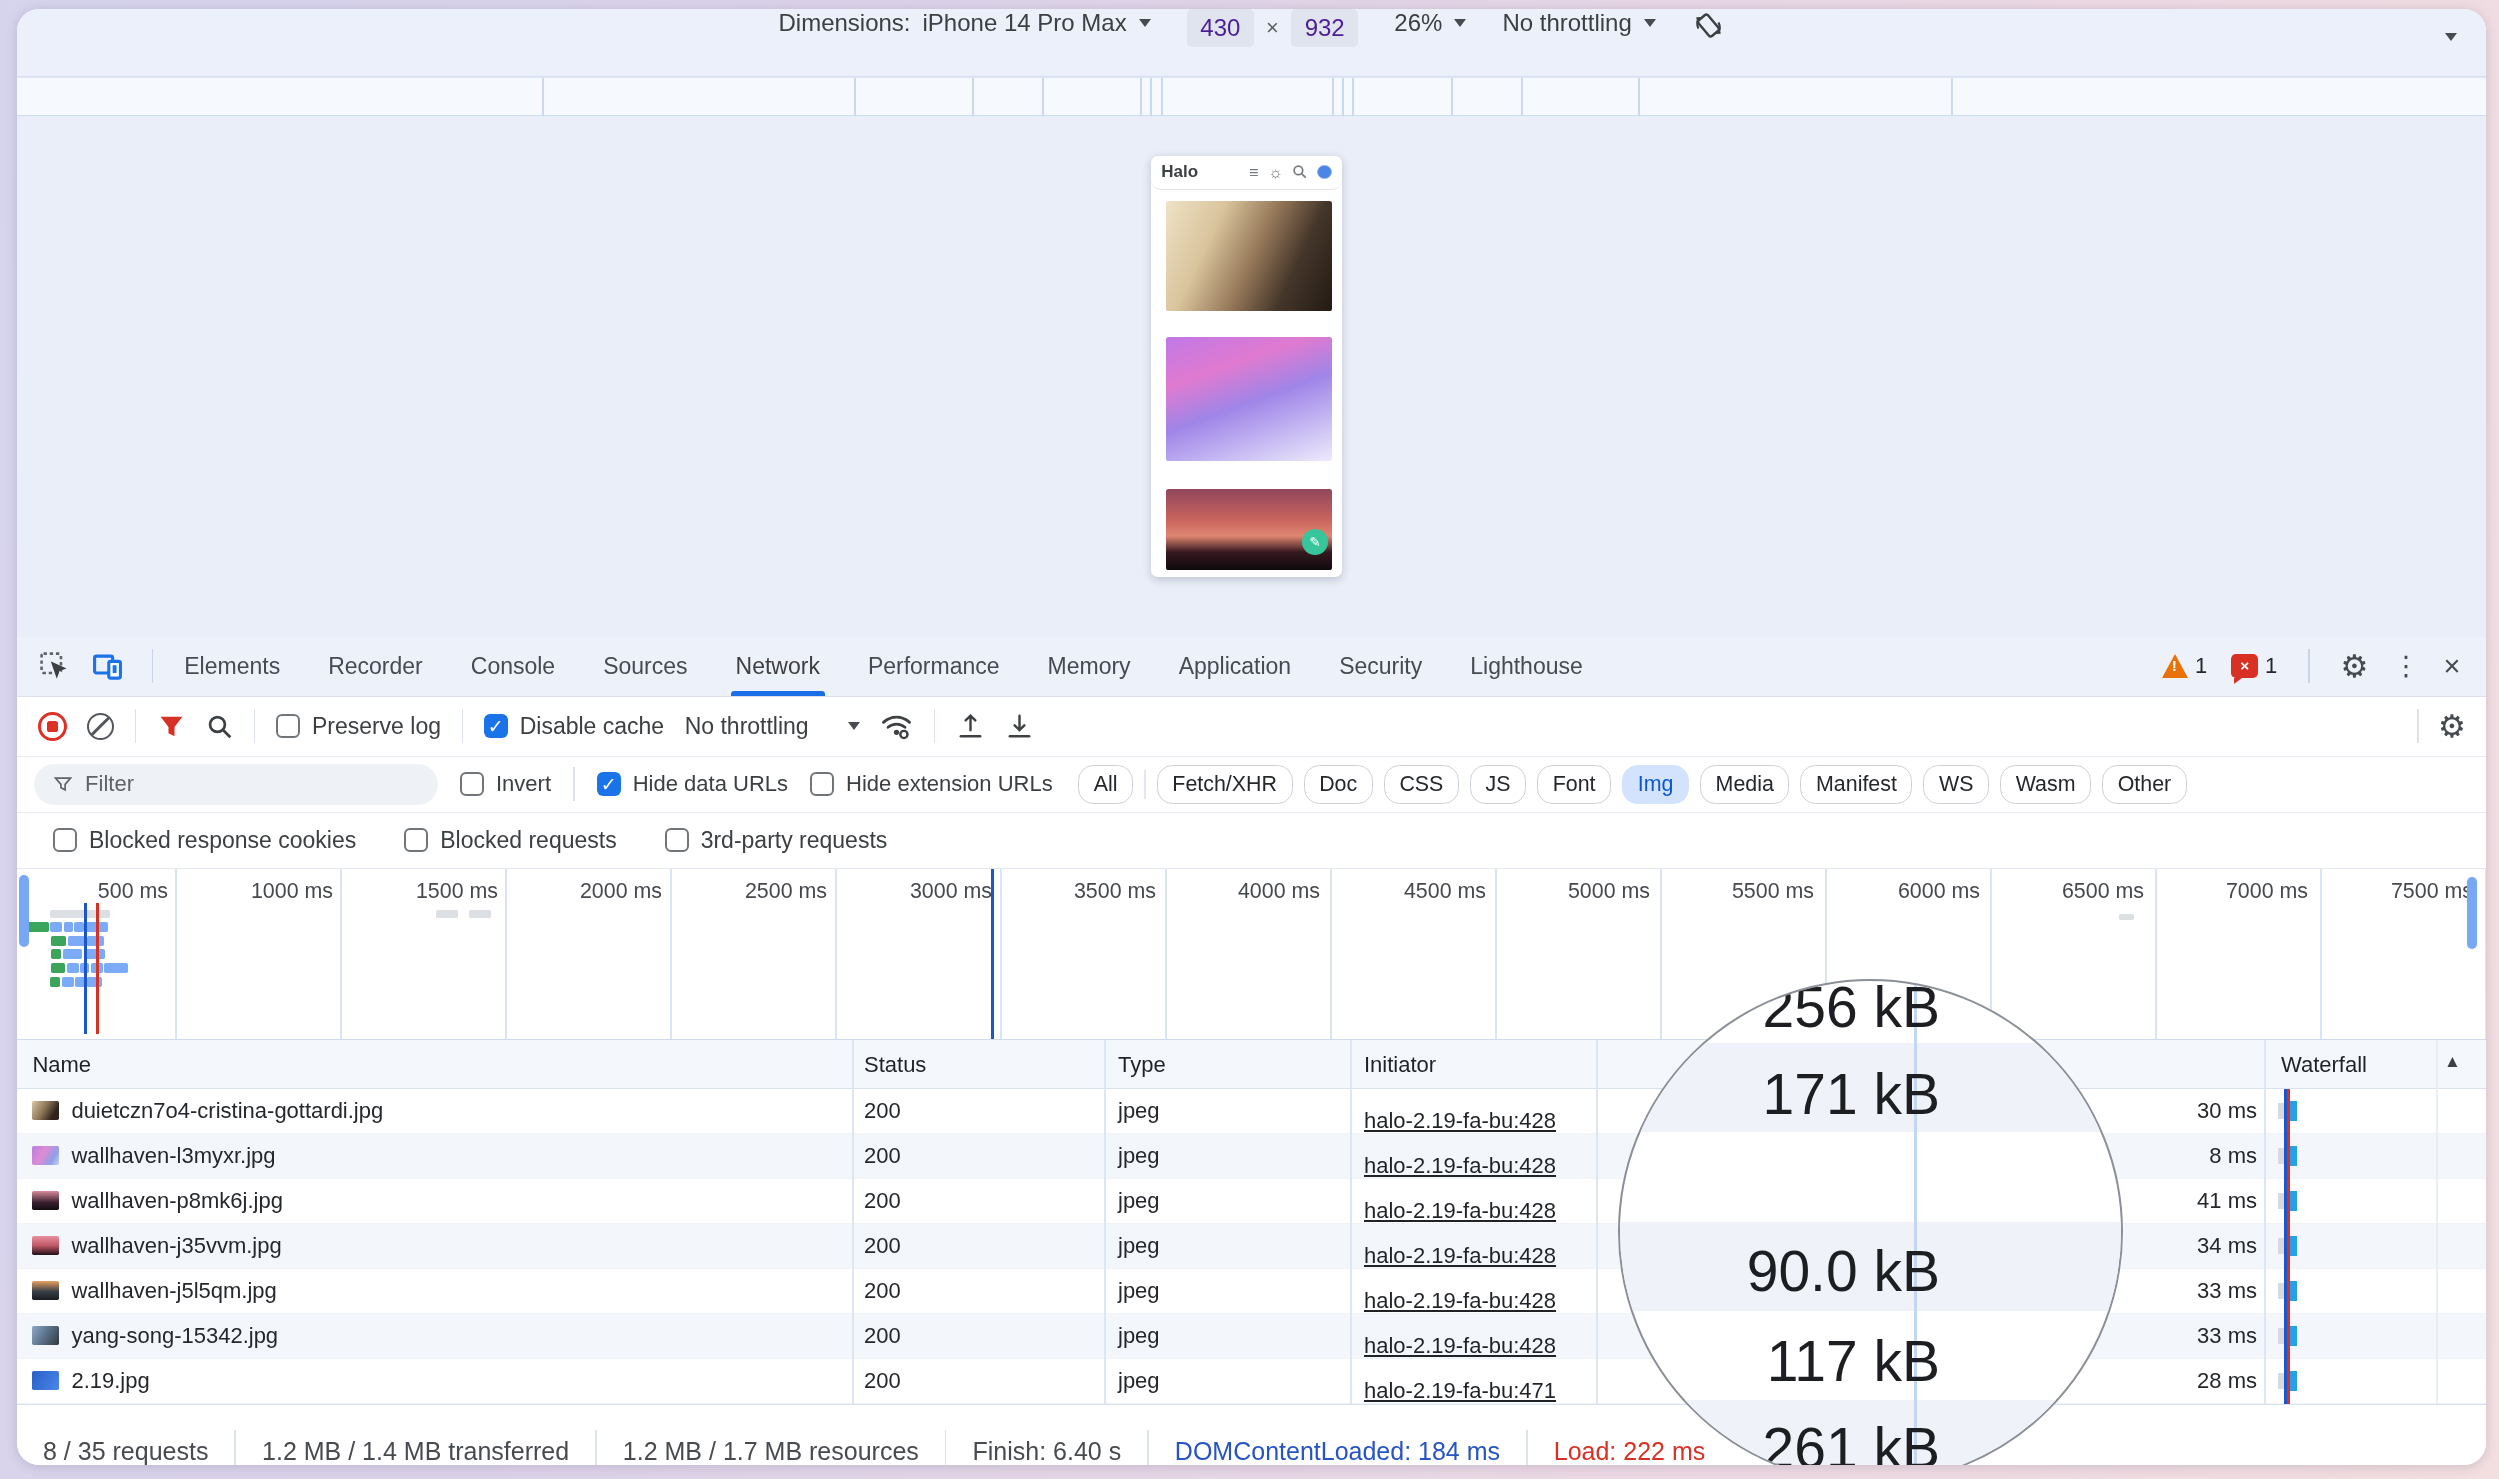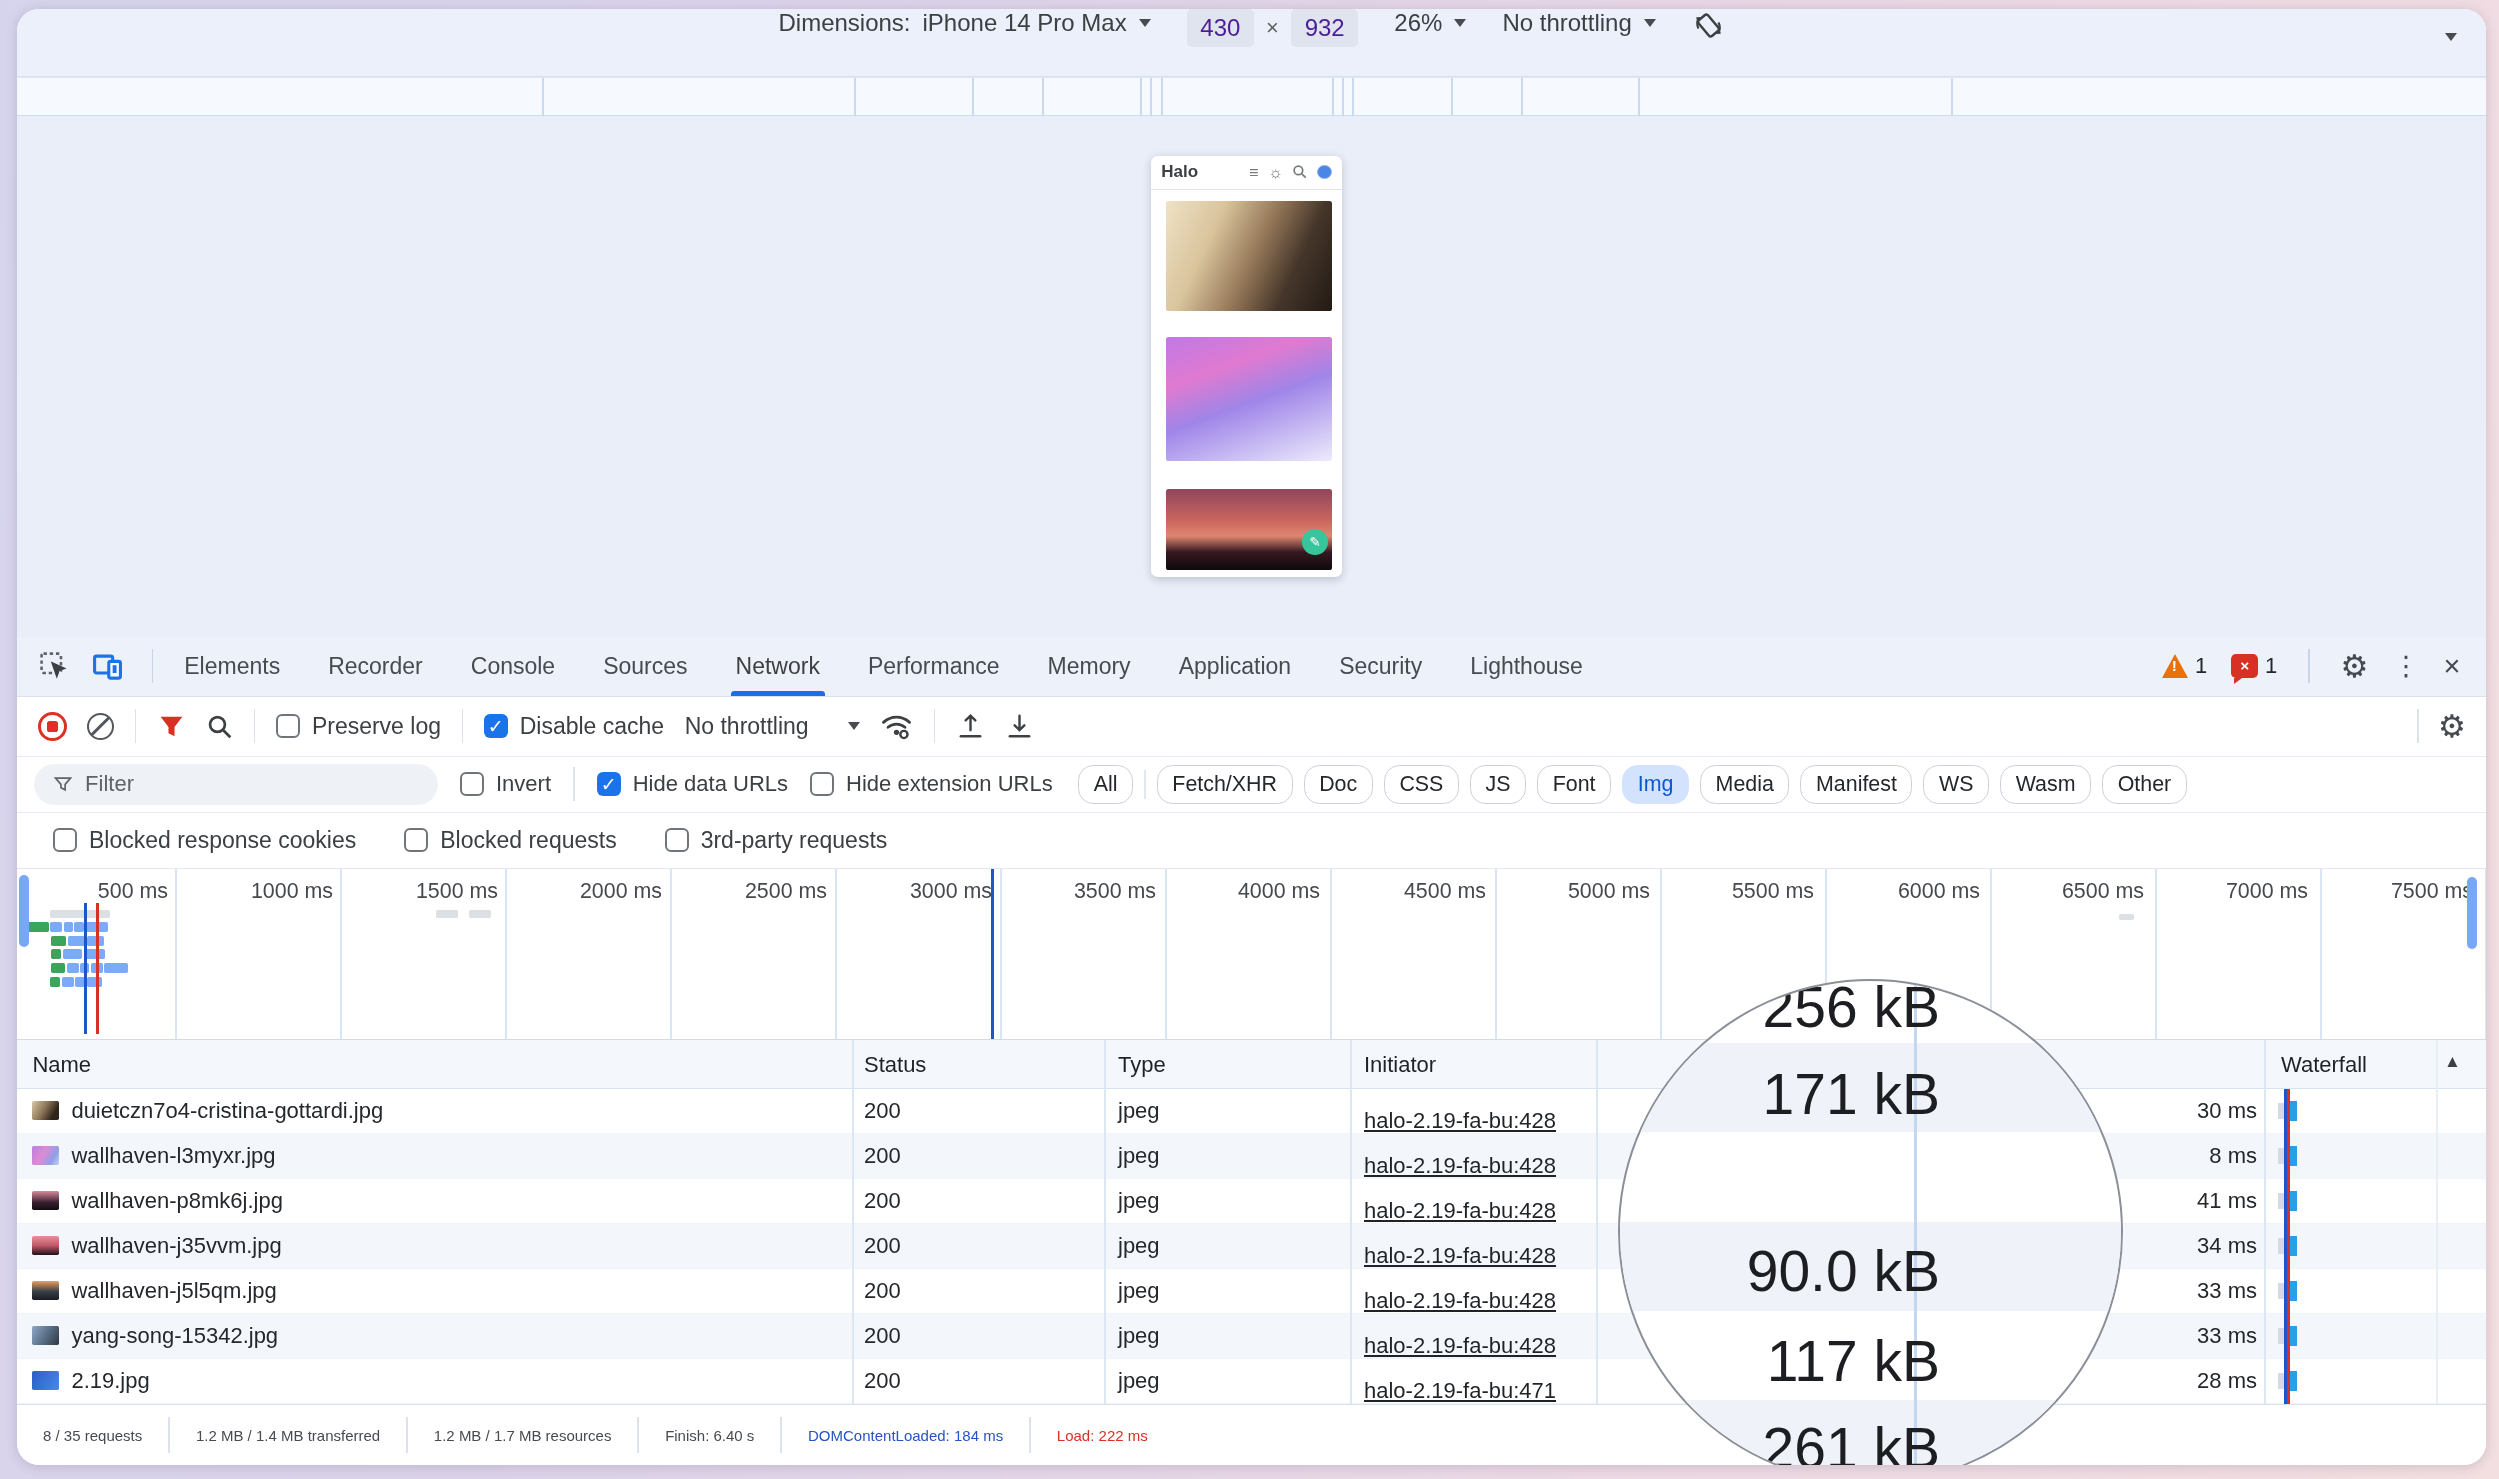--- a/index.html
+++ b/index.html
@@ -36,21 +36,21 @@
     position: relative;
   }
   .mq-line { position: absolute; top: 0; bottom: 0; width: 1.7px; background: #c9d9f0; }
   
   .canvas { height: 521px; background: #e9eef8; position: relative; }
   .phone {
     position: absolute; left: 1134px; top: 40px; width: 191px; height: 421px;
     background: #ffffff; border-radius: 6.8px; box-shadow: 0 2.6px 8.6px rgba(40,50,80,.22);
     overflow: hidden;
   }
-  .phone-header { height: 34px; border-bottom: 0.9px solid #e4e4e4; display: flex; align-items: center; padding: 0 10.3px; }
+  .phone-header { height: 34px; border-bottom: 0.9px solid #e4e4e4; display: flex; align-items: center; padding: 0 10.3px; border-radius: 10px; }
   .phone-title { font-size: 17px; font-weight: bold; color: #3c4043; }
   .phone-icons { margin-left: auto; display: flex; align-items: center; gap: 9.4px; color: #757a80; font-size: 16.3px; }
   .globe-dot { width: 14.6px; height: 14.6px; border-radius: 50%; background: #4a86e8; border: 1.7px solid #9db9ee; }
   .phone-img { position: absolute; left: 15.4px; width: 166px; border-radius: 2.6px; }
   .img1 { top: 45px;  height: 110px; background: linear-gradient(115deg,#efe2c6 0%,#d9c49c 28%,#97795a 52%,#45362a 74%,#221a14 100%); }
   .img2 { top: 181px; height: 124px; background: linear-gradient(160deg,#c178e6 0%,#e07ad0 28%,#9f85e8 52%,#bcabf0 70%,#d9d2f7 88%,#efeafc 100%); }
   .img3 { top: 333px; height: 81px;  background: linear-gradient(180deg,#91465c 0%,#c9645e 38%,#de8670 58%,#361820 78%,#0e0a0c 100%); }
   .fab { position: absolute; left: 151px; top: 373px; width: 26px; height: 26px; border-radius: 50%;
          background: #37c69b; color: #fff; display: flex; align-items: center; justify-content: center; font-size: 13.7px; }
   
@@ -117,21 +117,21 @@
   .cell-name { position: absolute; left: 15.4px; display: flex; align-items: center; }
   .cell-status { position: absolute; left: 847px; }
   .cell-type { position: absolute; left: 1101px; }
   .cell-init { position: absolute; left: 1347px; text-decoration: underline; color: #1f2328; margin-top: 20px; }
   .cell-time { position: absolute; width: 171px; left: 2069px; text-align: right; }
   .col-sep { position: absolute; top: 0; bottom: 0; width: 1.7px; background: #dde6f3; }
   .wf-gray { position: absolute; left: 2261px; top: 14.6px; width: 7.7px; height: 15.4px; background: #d7dbe1; }
   .wf-blue { position: absolute; left: 2271px; top: 12px; width: 9.4px; height: 20.5px; background: #28a0e8; }
   .wf-line { position: absolute; top: 0; bottom: 0; }
   
-  .status-bar { height: 62px; background: #fff; border-top: 0.9px solid #d8e2f0; display: flex; align-items: center; gap: 26px; padding: 0 26px; font-size: 15px; color: #474b50; }
+  .status-bar { height: 62px; background: #fff; border-top: 0.9px solid #d8e2f0; display: flex; align-items: flex-end; gap: 26px; padding: 0 26px; font-size: 25px; color: #474b50; }
   .sb-sep { width: 1.7px; height: 36px; background: #dbe2ec; }
   .sb-blue { color: #2653c5; }
   .sb-red { color: #d93025; }
   
   .magnifier { position: absolute; left: 1601px; top: 970px; width: 505px; height: 505px;
                border-radius: 50%; border: 2.6px solid #8a8f98; background: #fff; overflow: hidden; z-index: 50; }
   .mag-stripe { position: absolute; left: 0; right: 0; height: 89px; background: #eff3f9; }
   .mag-vline { position: absolute; top: 0; bottom: 0; left: 294px; width: 2.6px; background: #c3d7f1; }
   .mag-val { position: absolute; width: 308px; right: 181px; text-align: right; font-size: 57px; color: #1c1e21; line-height: 55px; }
   svg { display: block; }

